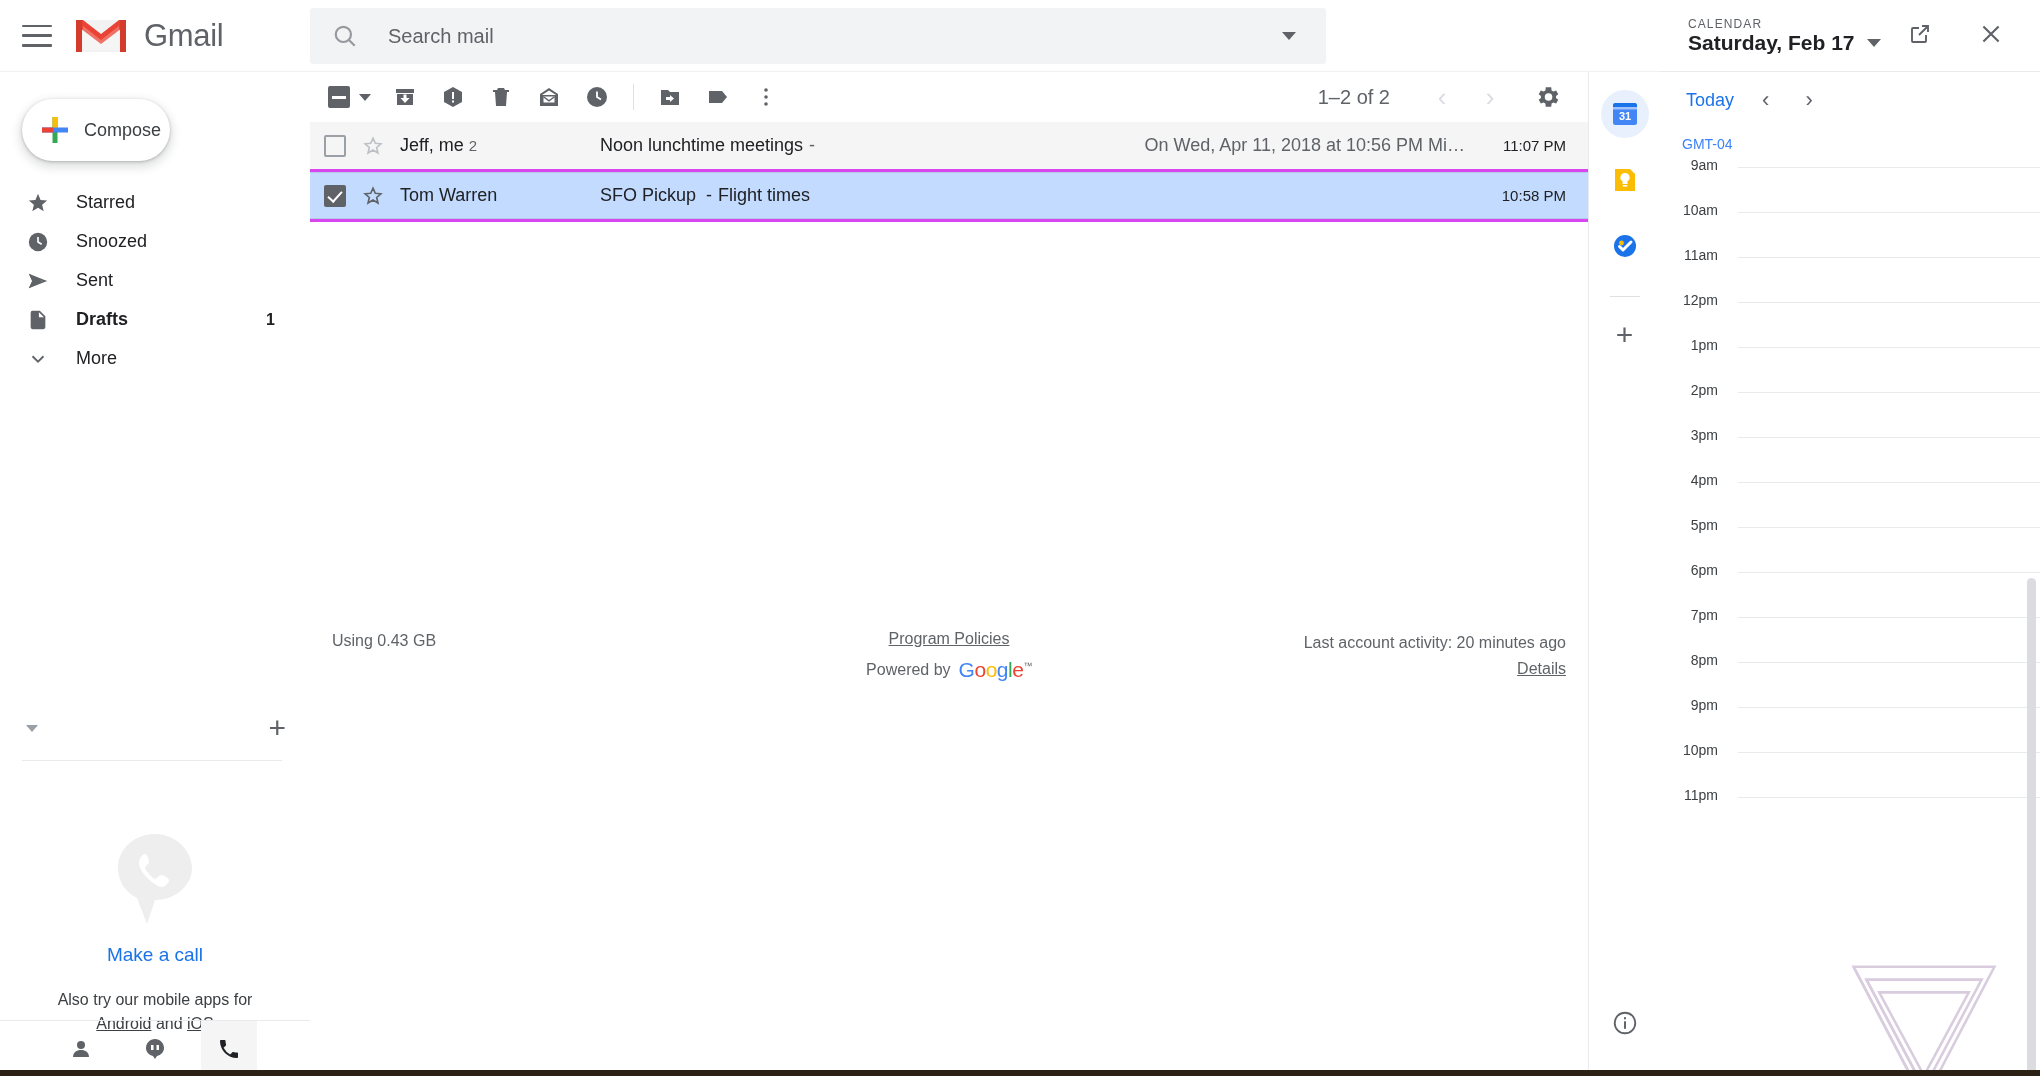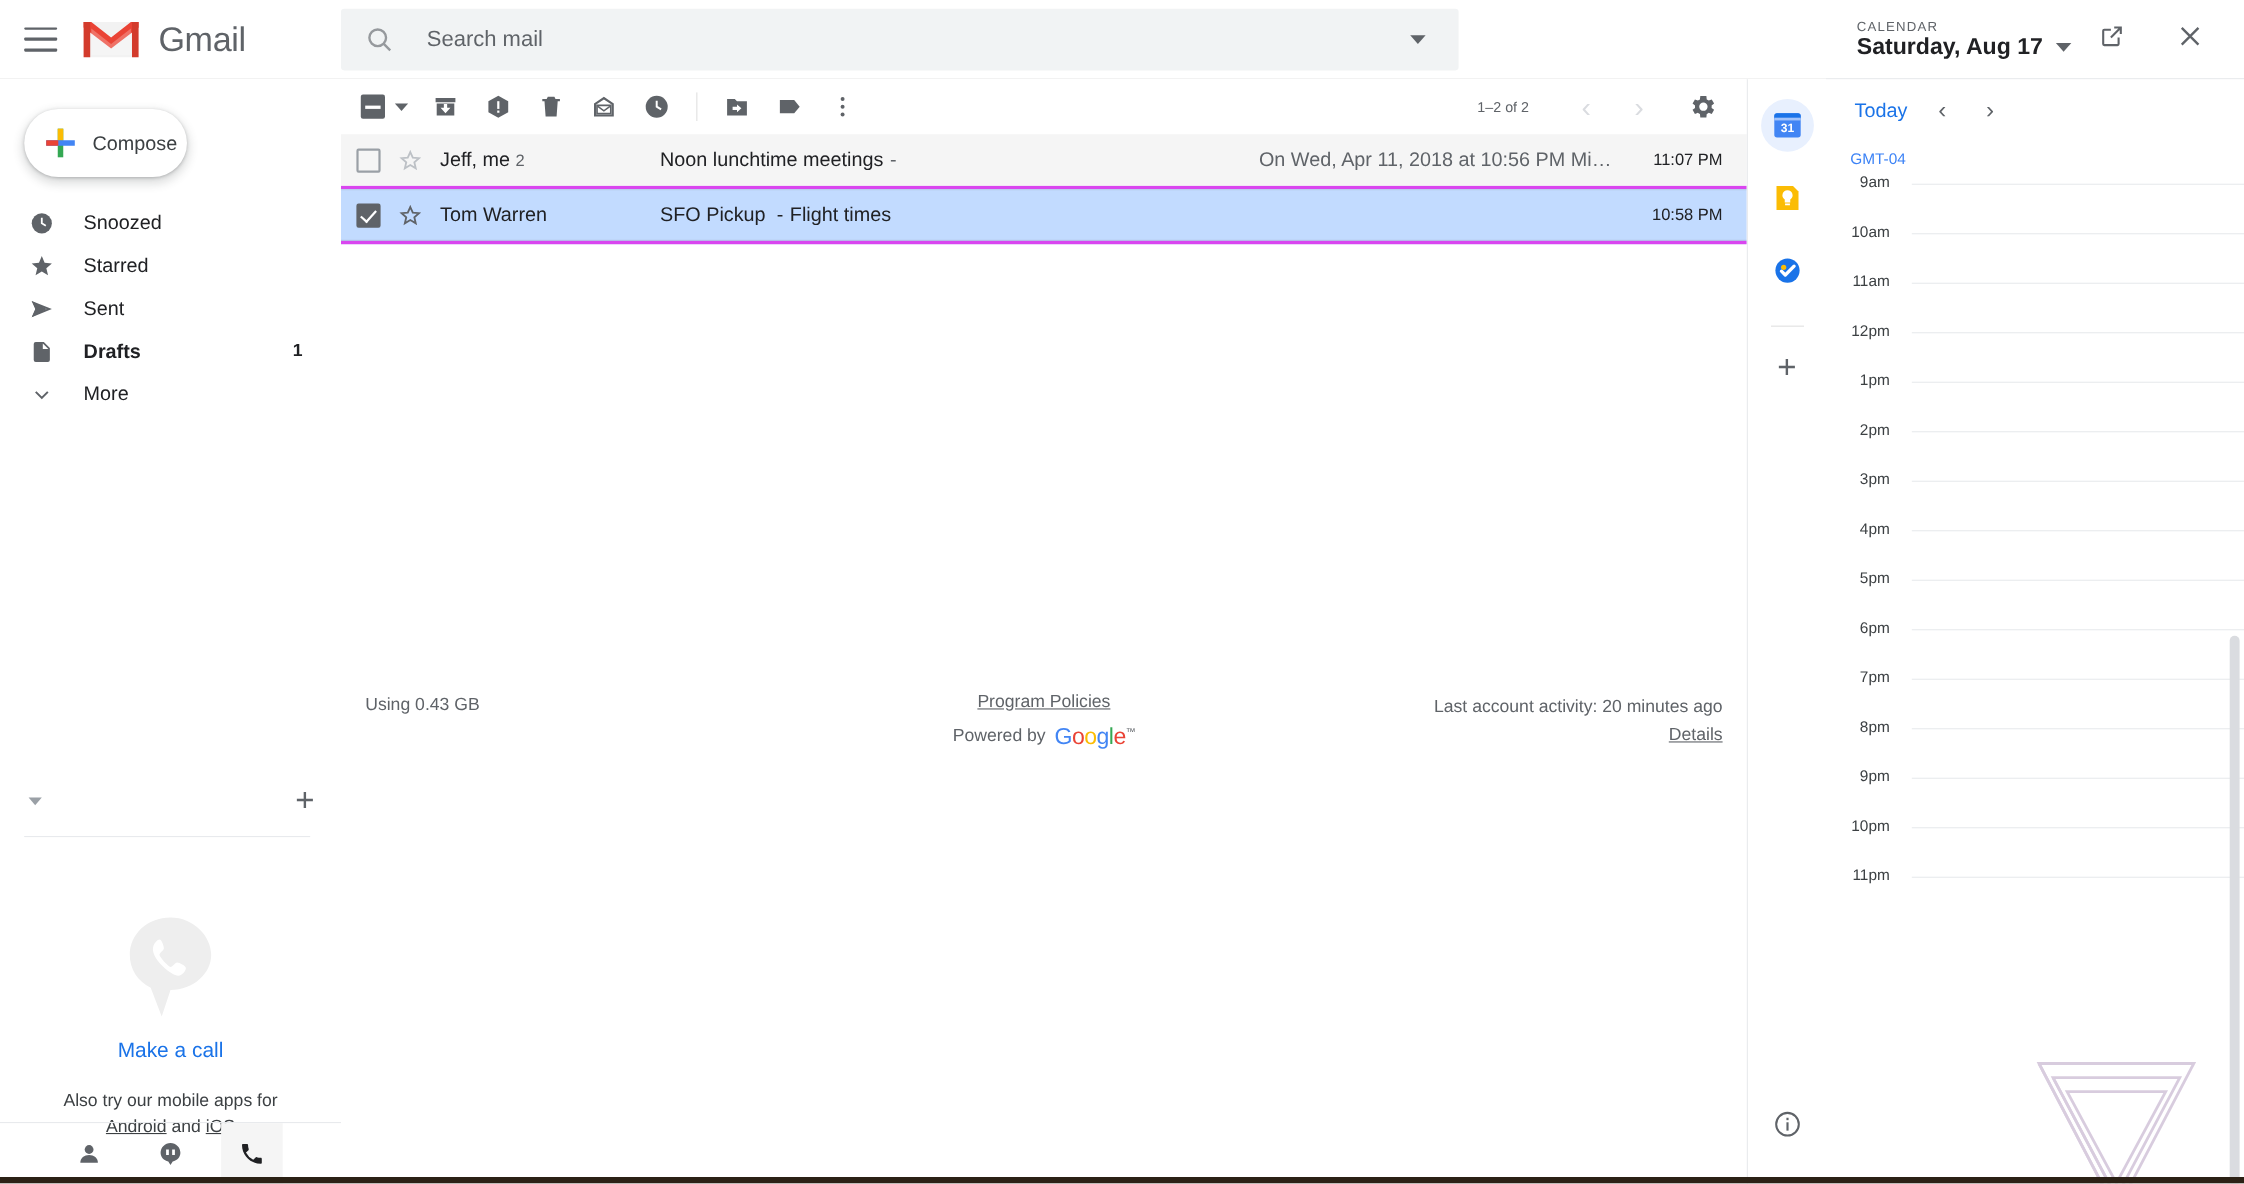--- a/index.html
+++ b/index.html
@@ -117,21 +117,21 @@
   .tb-selall { display: flex; align-items: center; cursor: pointer; margin-right: 10px;}
   .tb-selall .sqbox { width: 22px; height: 22px; background: #5f6368; border-radius: 2px; position: relative; }
   .tb-selall .sqbox:after {
     content: ""; position: absolute; left: 4px; top: 10px; width: 14px; height: 2.5px; background: #fff;
   }
   .tb-selall .cr {
     width: 0; height: 0; margin-left: 9px;
     border-left: 6px solid transparent; border-right: 6px solid transparent; border-top: 7px solid #5f6368;
   }
   .pager { position: absolute; right: 16px; display: flex; align-items: center; gap: 4px; }
-  .pager .ptxt { font-size: 13px; color: #5f6368; margin-right: 26px; }
+  .pager .ptxt { font-size: 20px; color: #5f6368; margin-right: 26px; }
   .pg-arrow { width: 44px; height: 44px; display: flex; align-items: center; justify-content: center; color: #dadce0; font-size: 26px; cursor: pointer;}
   .gear-ic { width: 48px; height: 48px; display:flex; align-items:center; justify-content:center; cursor: pointer; margin-left: 8px;}
 
   .mrow {
     height: 50px; display: flex; align-items: center; cursor: pointer;
     border-bottom: 3px solid #d946ef; position: relative;
   }
   .mrow.read { background: #f5f5f5; }
   .mrow.selected { background: #c2dbff; box-shadow: inset 0 -1px 0 #b3c7e6, inset 0 1px 0 #b3c7e6; }
   .mrow .cbox {
@@ -248,34 +248,34 @@
       <rect x="2" y="12.5" width="26" height="5" fill="#4285f4"></rect>
       <rect x="2" y="12.5" width="11" height="5" fill="#ea4335"></rect>
     </svg>
     <span class="lbl">Compose</span>
   </div>
 
   <div class="navlist">
     <div class="navitem">
       <span class="nic">
         <svg width="22" height="22" viewBox="0 0 24 24">
+            <path fill="#5f6368" d="M12 17.3l-6.2 3.7 1.7-7L2 9.2l7.2-.6L12 2l2.8 6.6 7.2.6-5.5 4.8 1.7 7z"></path>
+          </svg>
+      </span>
+      <span class="nlabel">Starred</span>
+      <span class="count"></span>
+    </div>
+    <div class="navitem">
+      <span class="nic">
+        <svg width="22" height="22" viewBox="0 0 24 24">
             <circle cx="12" cy="12" r="10" fill="#5f6368"></circle>
             <path stroke="#fff" stroke-width="1.8" fill="none" d="M12 6.5V12l4 2.4"></path>
           </svg>
       </span>
       <span class="nlabel">Snoozed</span>
-      <span class="count"></span>
-    </div>
-    <div class="navitem">
-      <span class="nic">
-        <svg width="22" height="22" viewBox="0 0 24 24">
-            <path fill="#5f6368" d="M12 17.3l-6.2 3.7 1.7-7L2 9.2l7.2-.6L12 2l2.8 6.6 7.2.6-5.5 4.8 1.7 7z"></path>
-          </svg>
-      </span>
-      <span class="nlabel">Starred</span>
       <span class="count"></span>
     </div>
     <div class="navitem">
       <span class="nic">
         <svg width="22" height="22" viewBox="0 0 24 24">
             <path fill="#5f6368" d="M2 4l20 8-20 8 4-8-4-8zm4.6 8L4.8 16.3 17 12 4.8 7.7 6.6 12z"></path>
             <path fill="#5f6368" d="M2 4l15 8-15 8 3.5-8L2 4z"></path>
           </svg>
       </span>
       <span class="nlabel">Sent</span>
@@ -491,21 +491,21 @@
         <rect x="11.1" y="6.6" width="1.8" height="2" fill="#5f6368"></rect>
       </svg>
   </div>
 </div>
 
 <div class="calpanel">
   <div class="calhead">
     <div>
       <div class="kicker">CALENDAR</div>
       <div class="dtitle">
-        <span>Saturday, Aug 17</span>
+        <span>Saturday, Feb 17</span>
         <span class="dcaret"></span>
       </div>
     </div>
     <div class="hic" style="right:108px">
       <svg width="24" height="24" viewBox="0 0 24 24">
           <path fill="none" stroke="#5f6368" stroke-width="1.9" d="M18 13v6a1 1 0 0 1-1 1H5a1 1 0 0 1-1-1V7a1 1 0 0 1 1-1h6"></path>
           <path fill="none" stroke="#5f6368" stroke-width="1.9" d="M14 4h6v6M20 4l-9 9"></path>
         </svg>
     </div>
     <div class="hic" style="right:36px">

